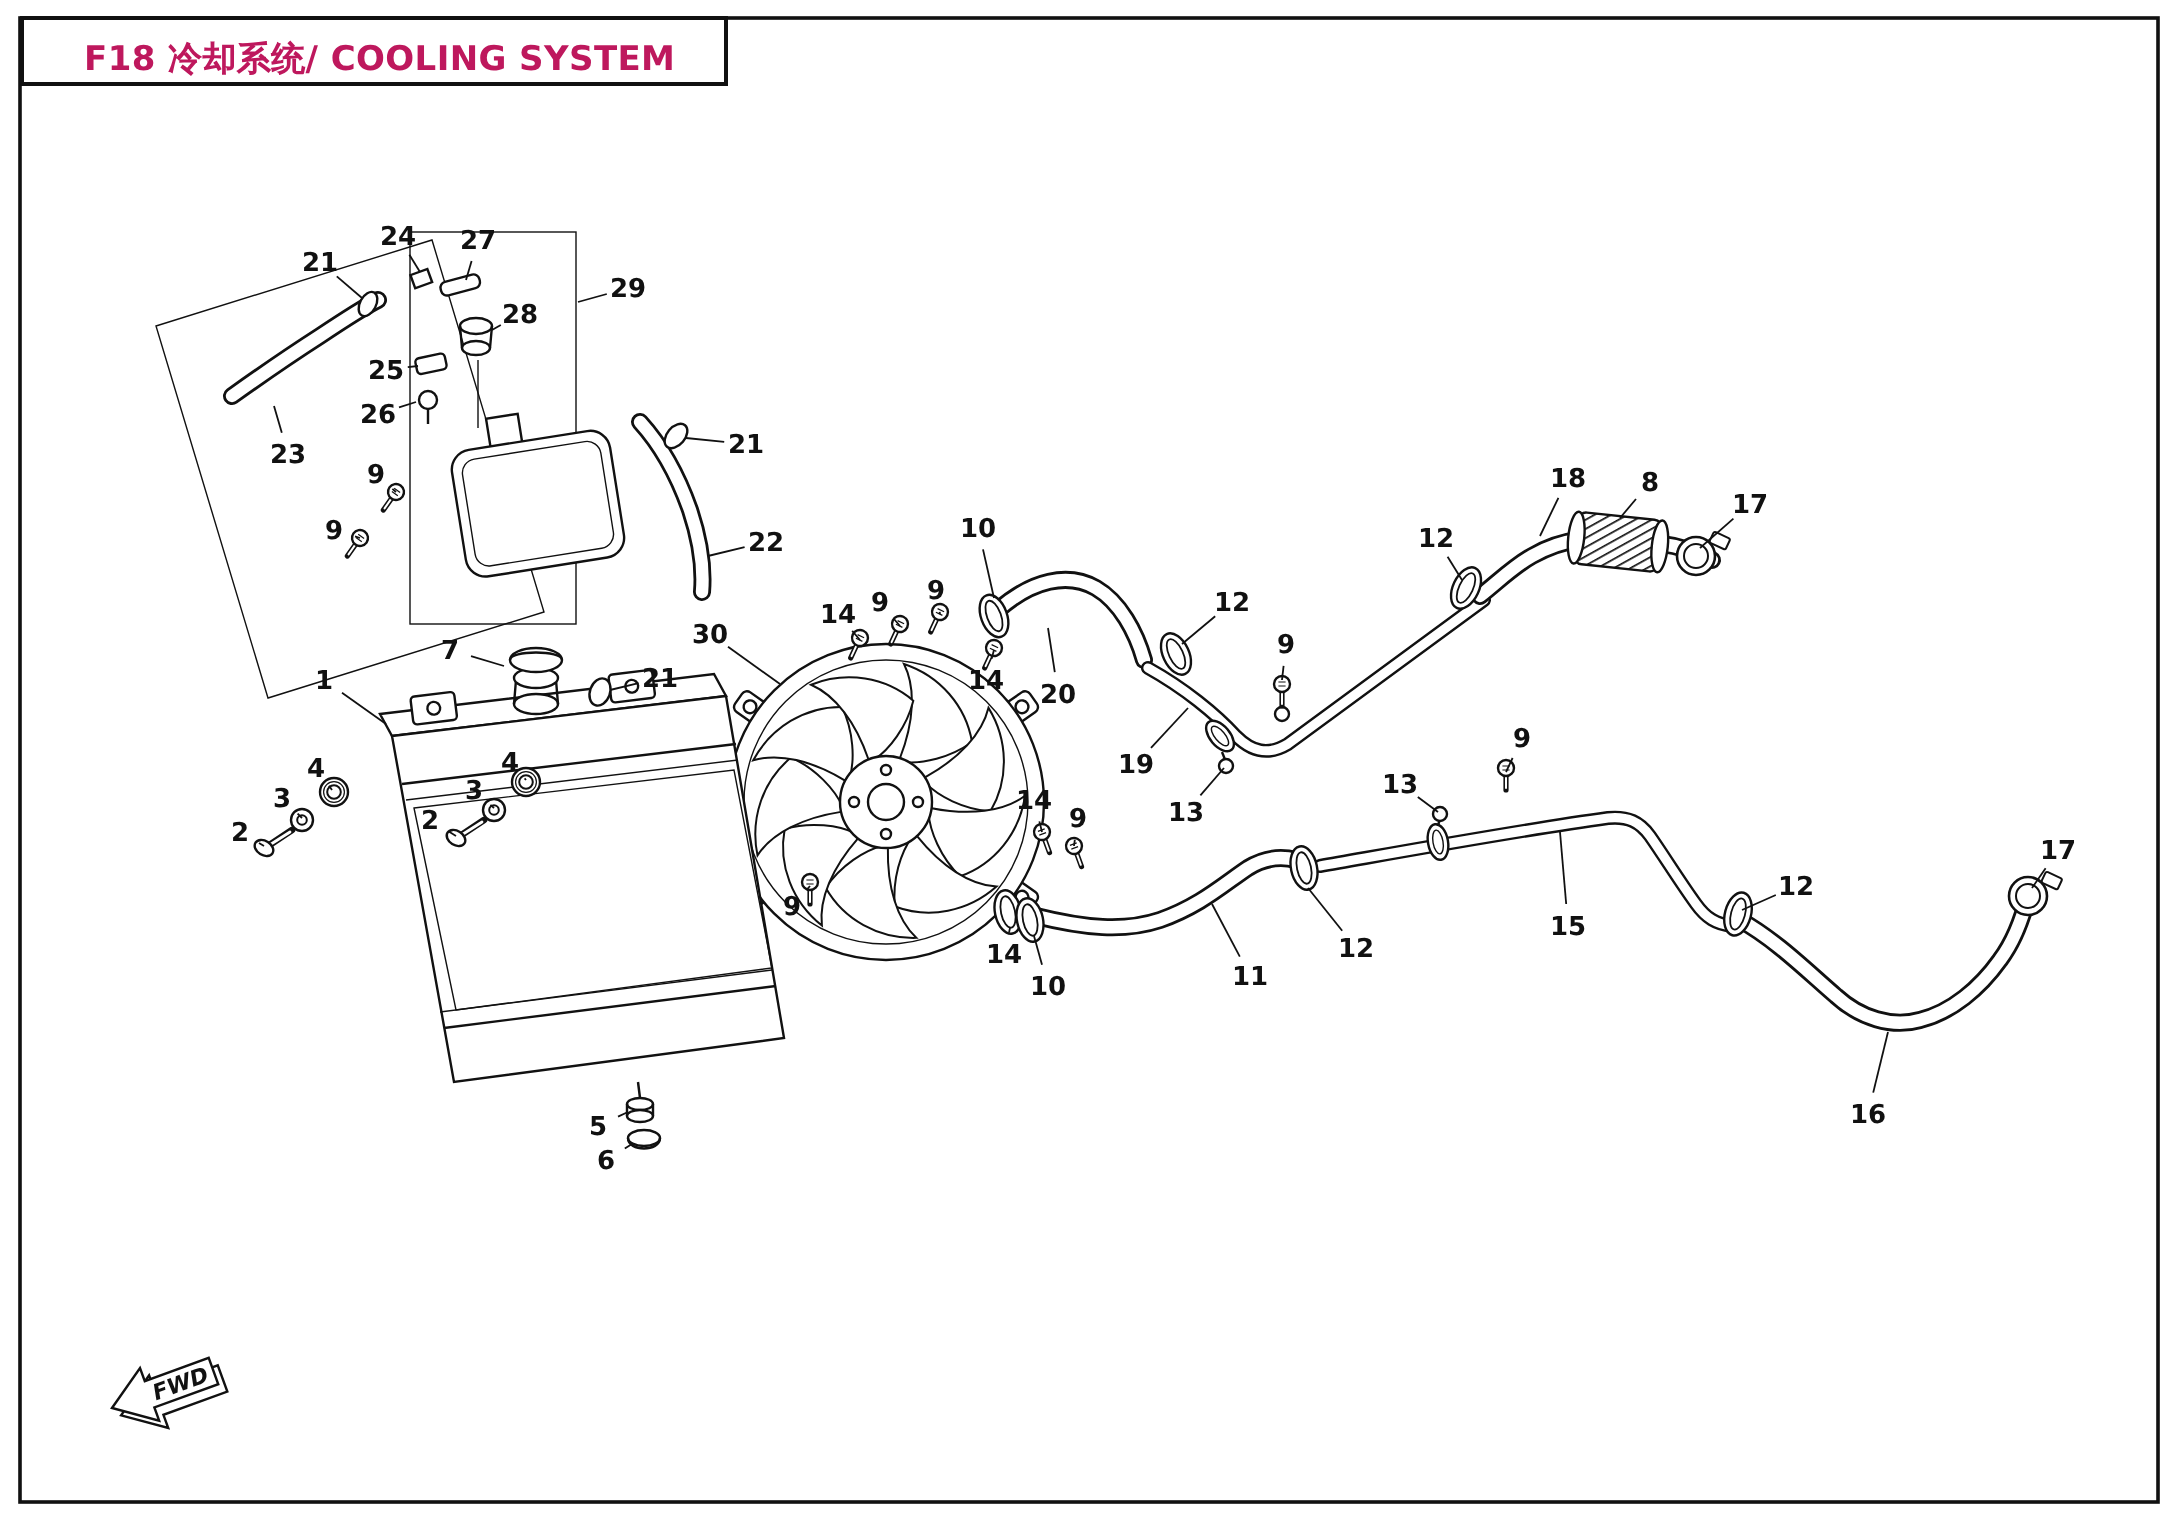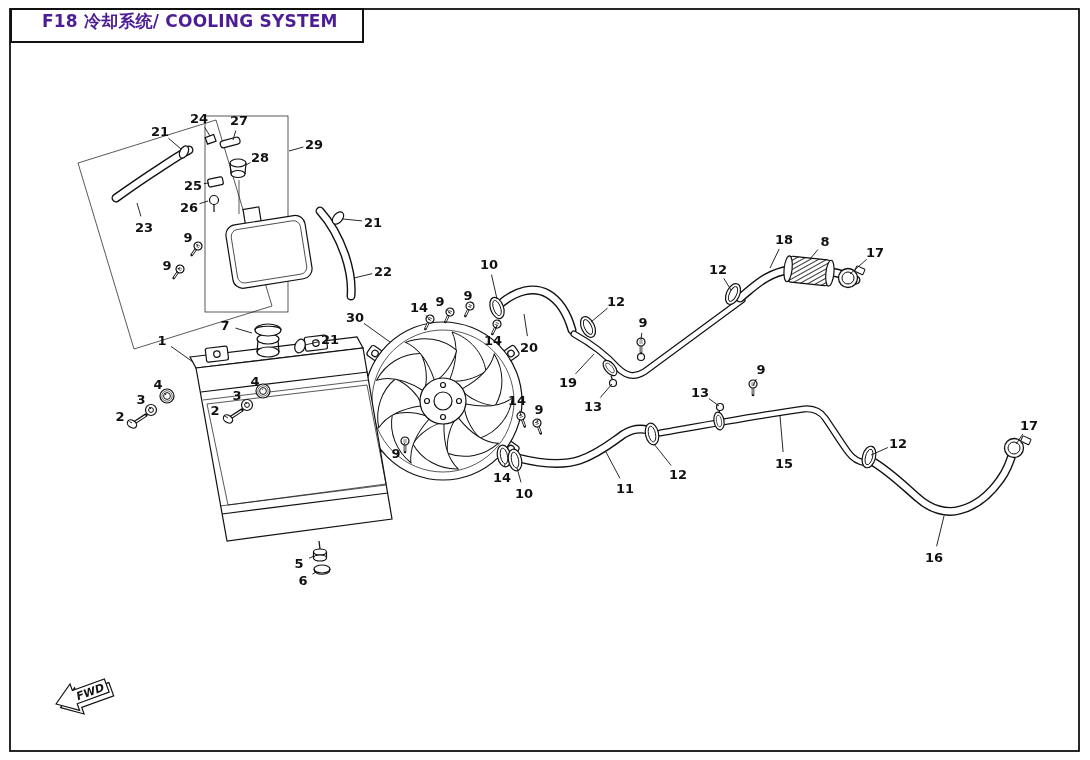--- a/index.html
+++ b/index.html
@@ -1,21 +1,21 @@
 <!DOCTYPE html>
 <html><head>
 <meta charset="utf-8">
 <style>
   html,body{margin:0;padding:0;background:#e8e8e8}
   .page{position:relative;width:1090px;height:760px;background:#fff;
         font-family:"DejaVu Sans","Liberation Sans",sans-serif;overflow:hidden}
   .titlebox{position:absolute;left:10px;top:8px;width:354px;height:35px;
             border:2px solid #111;background:#fff;box-sizing:border-box;
-            display:flex;align-items:flex-start;padding-left:30px;
-            font-weight:bold;font-size:17px;color:#4c1d95;letter-spacing:.2px;white-space:nowrap}
+            display:flex;align-items:flex-end;padding-left:30px;
+            font-weight:bold;font-size:17px;color:#be185d;letter-spacing:.2px;white-space:nowrap}
   svg.diagram{position:absolute;left:0;top:0}
   .ln{fill:none;stroke:#111;stroke-width:1.2}
   .lnf{fill:#fff;stroke:#111;stroke-width:1.2}
   .thin{fill:none;stroke:#111;stroke-width:.7}
   .tube-o{fill:none;stroke:#111;stroke-width:9;stroke-linecap:round}
   .tube-i{fill:none;stroke:#fff;stroke-width:6.2;stroke-linecap:round}
   .pipe-o{fill:none;stroke:#111;stroke-width:7;stroke-linecap:round}
   .pipe-i{fill:none;stroke:#fff;stroke-width:4.6;stroke-linecap:round}
   .leader{stroke:#111;stroke-width:.9}
   .callout{font:bold 13px "DejaVu Sans",sans-serif;fill:#111;text-anchor:middle}

